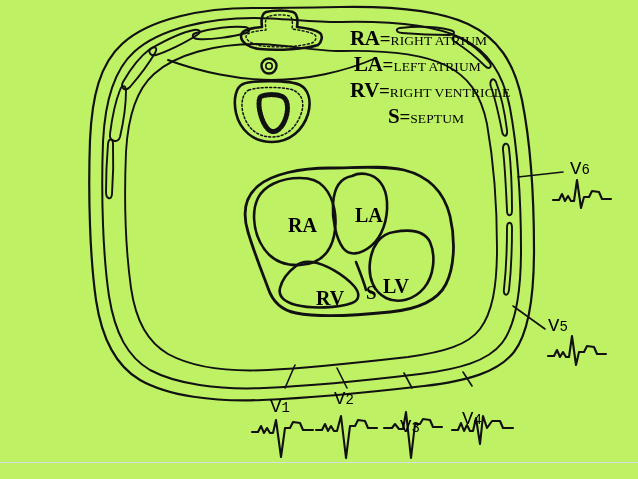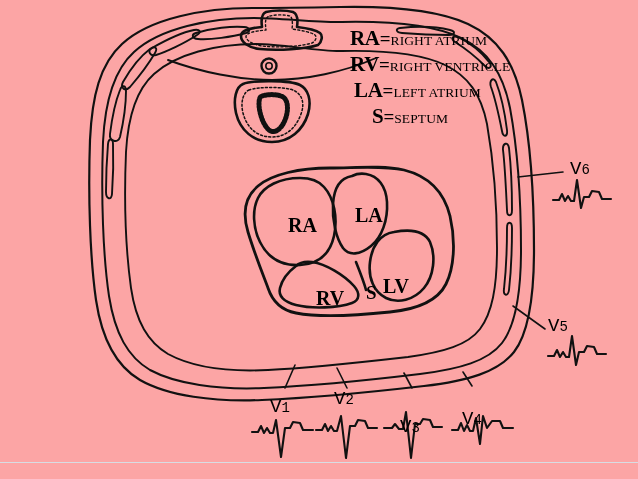--- a/index.html
+++ b/index.html
@@ -8,21 +8,21 @@
     padding: 0;
     background: #ffffff;
   }
   body {
     font-family: "Liberation Serif", serif;
   }
   #canvas {
     position: relative;
     width: 638px;
     height: 479px;
-    background: #fca5a5;
+    background: #bef264;
     overflow: hidden;
   }
   #figure {
     position: absolute;
     left: 0;
     top: 0;
     width: 638px;
     height: 479px;
   }
   .legend {
@@ -52,21 +52,21 @@
     font-family: "Liberation Serif", serif;
     font-size: 13.5px;
     font-variant: small-caps;
     text-transform: uppercase;
     letter-spacing: 0.1px;
   }
   .legend-row.r1 { margin-left: 6px; }
   .legend-row.r2 { margin-left: 10px; }
   .legend-row.r3 { margin-left: 6px; }
   .legend-row.r4 { margin-left: 14px; }
-  .legend-row.r5 { margin-left: 28px; }
+  .legend-row.r5 { margin-left: 44px; }
 
   .chamber-label {
     position: absolute;
     font-family: "Liberation Serif", serif;
     font-weight: bold;
     color: #000000;
     line-height: 1;
     white-space: nowrap;
   }
   .lead-label {
@@ -284,25 +284,25 @@
                  L 589 197 L 592 191 L 599 192 L 602 199 L 611 199"></path>
       </g>
 
     </g>
   </svg>
 
   <div class="legend">
     <div class="legend-row r1">
       <span class="abbr">RA</span><span class="eq">=</span><span class="expansion">RIGHT ATRIUM</span>
     </div>
+    <div class="legend-row r2">
+      <span class="abbr">LA</span><span class="eq">=</span><span class="expansion">LEFT ATRIUM</span>
+    </div>
     <div class="legend-row r3">
       <span class="abbr">RV</span><span class="eq">=</span><span class="expansion">RIGHT VENTRICLE</span>
-    </div>
-    <div class="legend-row r2">
-      <span class="abbr">LA</span><span class="eq">=</span><span class="expansion">LEFT ATRIUM</span>
     </div>
     <div class="legend-row r5">
       <span class="abbr">S</span><span class="eq">=</span><span class="expansion">SEPTUM</span>
     </div>
   </div>
 
   <div class="chamber-label" id="lbl-ra" style="font-size: 20px; left: 288px; top: 215px;">RA</div>
   <div class="chamber-label" id="lbl-la" style="font-size: 20px; left: 355px; top: 205px;">LA</div>
   <div class="chamber-label" id="lbl-rv" style="font-size: 20px; left: 316px; top: 288px;">RV</div>
   <div class="chamber-label" id="lbl-s" style="font-size: 19px; left: 366px; top: 283px;">S</div>

